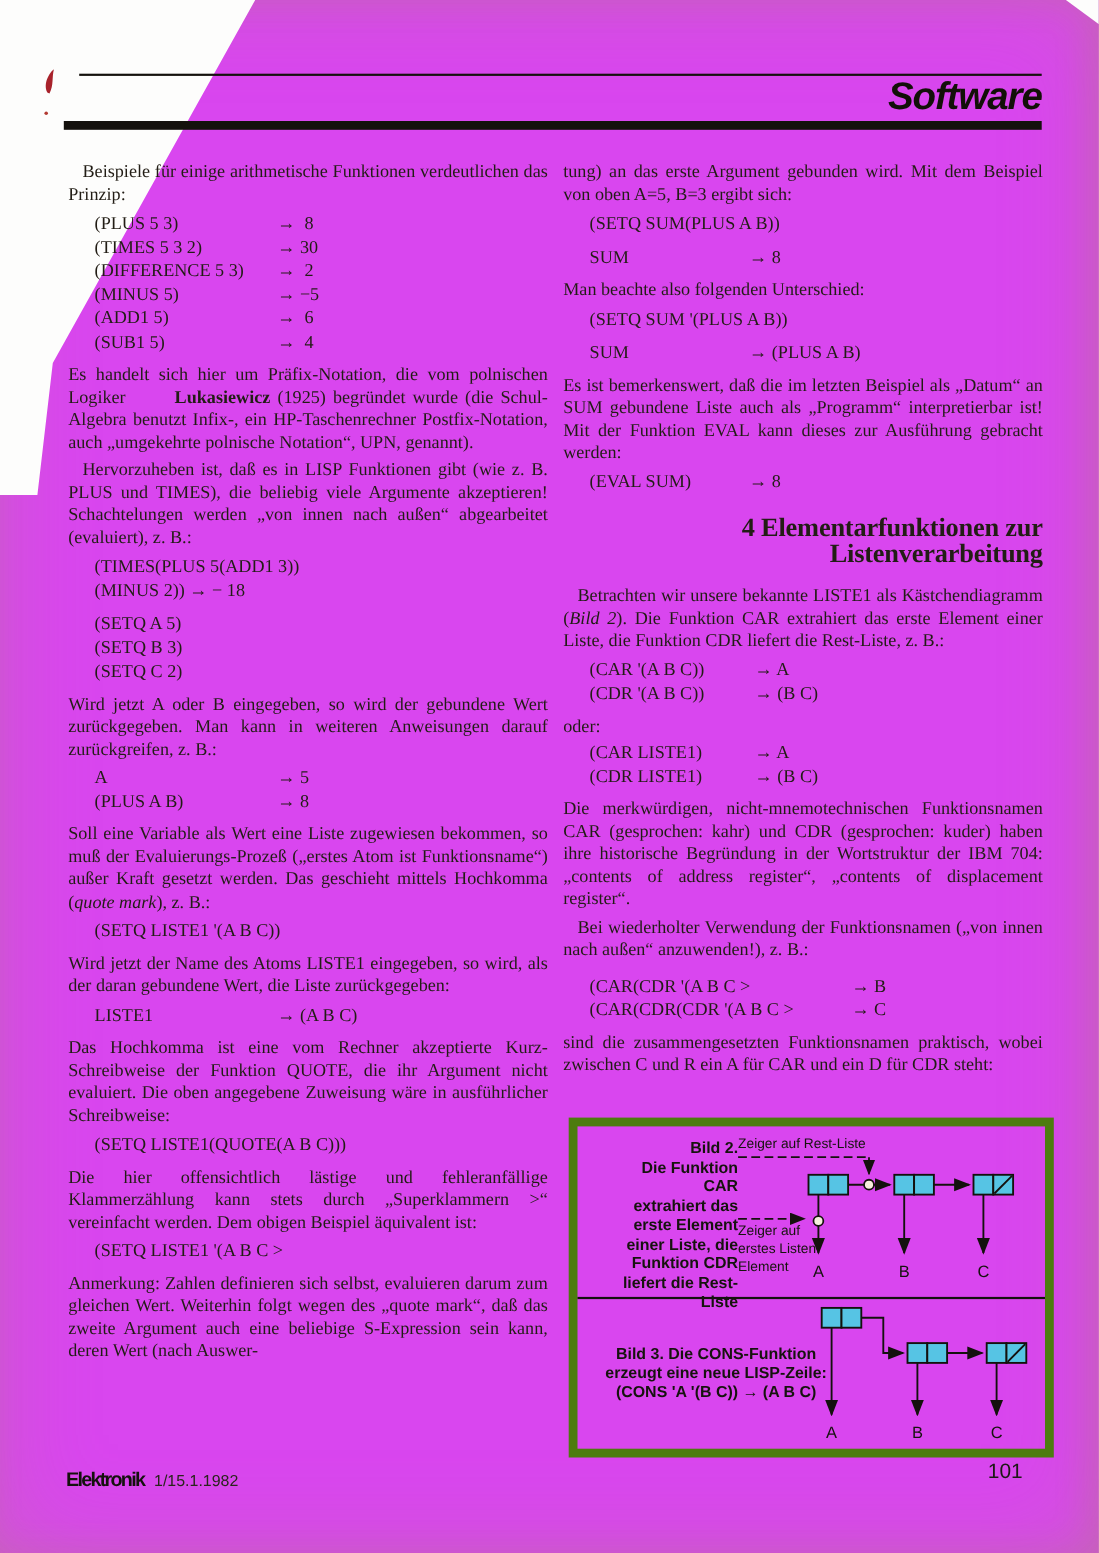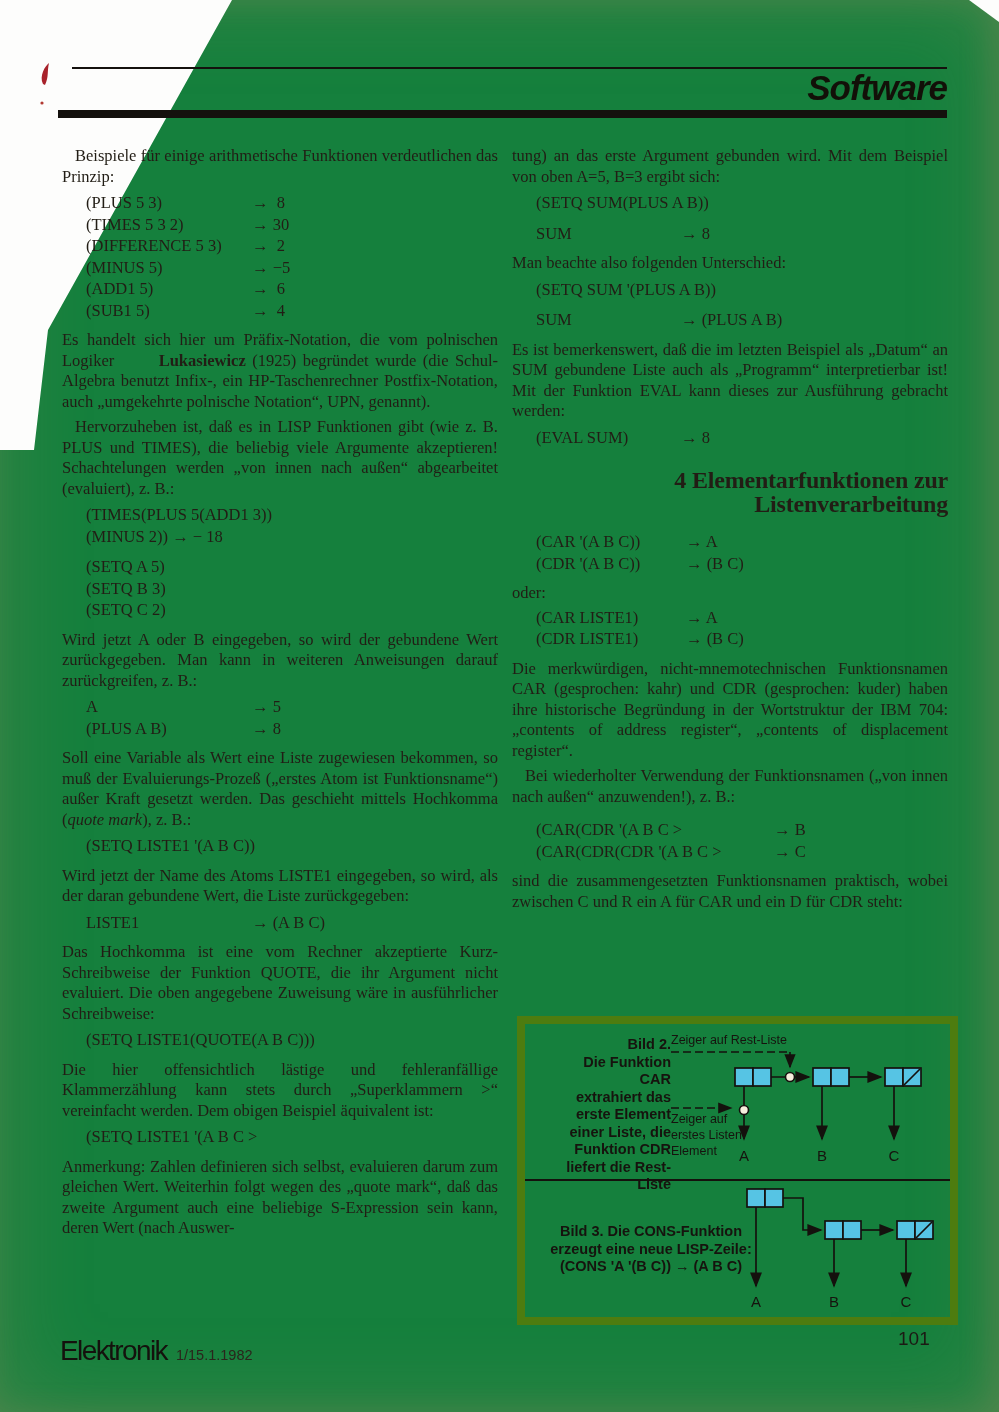--- a/index.html
+++ b/index.html
@@ -1,16 +1,16 @@
 <!DOCTYPE html>
 <html><head>
 <meta charset="utf-8">
 <style>
   html,body{margin:0;padding:0;background:#d8d4c8;}
-  .page{position:relative;width:999px;height:1412px;background:#15803d;overflow:hidden;
+  .page{position:relative;width:999px;height:1412px;background:#d946ef;overflow:hidden;
         font-family:"Liberation Serif",serif;color:#221d15;
         box-shadow:inset 0 0 90px rgba(176,152,108,.28), inset -10px 0 30px rgba(160,138,95,.22);}
   .corner-tl{position:absolute;left:0;top:0;width:240px;height:450px;background:#fdfdfc;
              clip-path:polygon(0 0,232px 0,48px 330px,34px 450px,0 450px);}
   .corner-tr{position:absolute;right:0;top:0;width:30px;height:22px;background:#fdfdfc;
              clip-path:polygon(100% 0,0 0,100% 100%);}
   .red-mark{position:absolute;left:36px;top:62px;}
   .rule-thin{position:absolute;left:72px;right:52px;top:67px;height:2px;background:#14110d;}
   .rule-thick{position:absolute;left:58px;right:52px;top:110px;height:8px;background:#14110d;}
   .section-title{position:absolute;right:52px;top:68px;font-family:"Liberation Sans",sans-serif;
@@ -39,21 +39,21 @@
   .fig-bottom{position:absolute;left:0;top:157px;width:425px;height:134px;}
   .cap{position:absolute;font-family:"Liberation Sans",sans-serif;font-weight:bold;
        font-size:14.5px;line-height:17.5px;color:#16130e;}
   .cap2{left:24px;top:12px;width:122px;text-align:right;}
   .cap3{left:18px;top:42px;width:216px;text-align:center;}
   .cap span{display:block;}
   .figsvg{position:absolute;left:0;top:0;}
   .fig-label{font-family:"Liberation Sans",sans-serif;font-size:12.5px;fill:#16130e;}
   .fig-node{font-family:"Liberation Sans",sans-serif;font-size:15px;fill:#16130e;}
   .footer{position:absolute;left:60px;top:1335px;}
-  .logo{font-family:"Liberation Sans",sans-serif;font-weight:normal;font-size:28px;
+  .logo{font-family:"Liberation Sans",sans-serif;font-weight:bold;font-size:18px;
         letter-spacing:-1.6px;color:#14110d;display:inline-block;}
   .issue{font-family:"Liberation Sans",sans-serif;font-size:14.5px;color:#2a251c;margin-left:9px;}
   .pageno{position:absolute;left:898px;top:1328px;font-family:"Liberation Sans",sans-serif;
           font-size:19px;color:#1c1914;}
 </style>
 </head>
 <body>
 
 <div class="page">
 
@@ -207,20 +207,21 @@
 
     <div class="codeblock">
       <div class="crow">
           <span class="e w145">(EVAL SUM)</span>
           <span class="r">→ 8</span>
         </div>
     </div>
 
     <div class="h4">4 Elementarfunktionen zur Listenverarbeitung</div>
 
+    <p class="ind"><span>Betrachten wir unsere bekannte LISTE1 als Kästchendiagramm (</span><span class="it">Bild 2</span><span>). Die Funktion CAR extrahiert das erste Element einer Liste, die Funktion CDR liefert die Rest-Liste, z. B.:</span></p>
 
     <div class="codeblock">
       <div class="crow">
           <span class="e w150">(CAR '(A B C))</span>
           <span class="r">→ A</span>
         </div>
       <div class="crow">
           <span class="e w150">(CDR '(A B C))</span>
           <span class="r">→ (B C)</span>
         </div>

